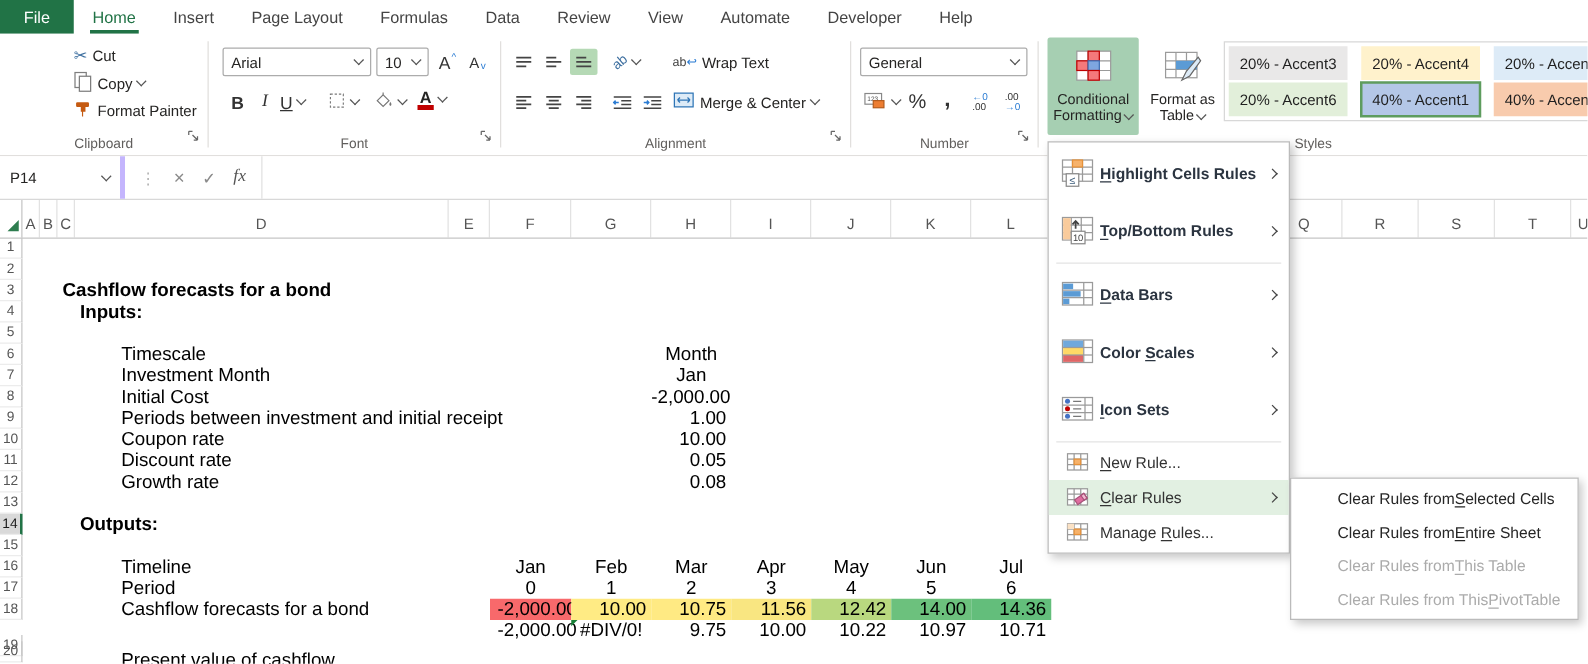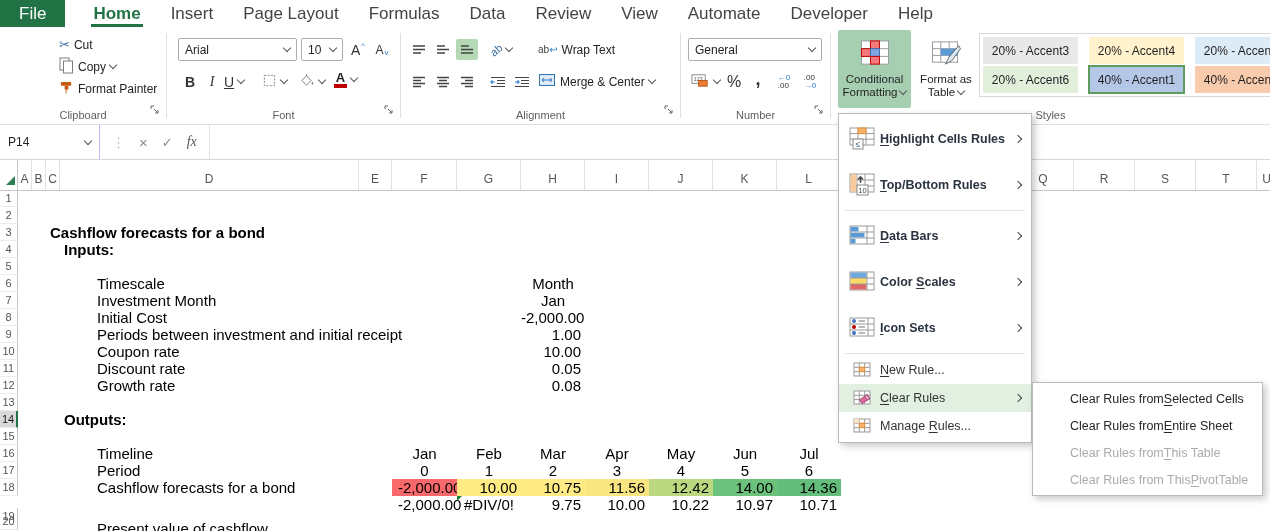--- a/index.html
+++ b/index.html
@@ -1,23 +1,23 @@
 <!DOCTYPE html>
 <html style="--green: #217346; --cfbg: #A6CFB2; --mhover: #E2F0E2; --selrow: #D9D9D9; --errgreen: #188038;"><head>
 <meta charset="utf-8">
 <style>
   * { box-sizing: border-box; margin: 0; padding: 0; }
   html,body { width:1270px; height:531px; overflow:hidden; background:#fff;
     font-family:"Liberation Sans", sans-serif; color:#252423; position:relative; }
 
   
   .tabbar { position:absolute; top:0; left:0; right:0; height:27px; display:flex; background:#fff; }
-  .tab { padding:0 15px; display:flex; align-items:center; font-size:17px; color:#444; position:relative; cursor:default; }
+  .tab { padding:0 15px; display:flex; align-items:center; font-size:13px; color:#444; position:relative; cursor:default; }
   .tab.file { background:var(--green); color:#fff; padding:0 19px; }
-  .tab.selected { color:var(--green); font-weight:700;margin-left:13px; }
+  .tab.selected { color:var(--green); font-weight:400; }
   .tab.selected::after { content:""; position:absolute; left:13px; right:13px; bottom:0; height:3px; background:var(--green); }
 
   
   .ribbon { position:absolute; top:27px; left:0; right:0; height:98px; background:#fff; border-bottom:1px solid #E1DFDD; }
   .group { position:absolute; top:0; bottom:0; }
   .grp-label { position:absolute; bottom:3px; left:0; right:0; text-align:center; font-size:11px; color:#605E5C; }
   .launcher { position:absolute; bottom:5px; right:6px; }
   .gsep { position:absolute; top:6px; bottom:6px; width:1px; background:#E1DFDD; }
   .bigbtn { position:absolute; display:flex; flex-direction:column; align-items:center; justify-content:flex-start; font-size:11.5px; line-height:13px; text-align:center; border-radius:2px; }
   .bigbtn .blabel { margin-top:2px; }
@@ -35,21 +35,21 @@
   .dec2 .blue { color:#2B7CD3; }
   .cfbtn { background:var(--cfbg); }
 
   
   .gallery { position:absolute; left:148px; top:6px; display:grid; grid-template-columns:repeat(3,95px); grid-auto-rows:27px; gap:2px 11px; padding:3px; border:1px solid #D8D8D8; background:#fff; width:330px; overflow:hidden; }
   .gcell { display:flex; align-items:center; justify-content:center; font-size:12px; color:#1f1f1f; white-space:nowrap; }
   .gcell.gsel { outline:2px solid #5E9C5E; outline-offset:-1px; }
 
   
   .fbar { position:absolute; top:125px; left:0; right:0; height:35px; background:#fff; border-bottom:1px solid #D8D8D8; display:flex; align-items:stretch; }
-  .namebox { width:100px; border-right:1px solid #c4b5fd; display:flex; align-items:center; justify-content:space-between; padding:0 8px; font-size:12px; }
+  .namebox { width:100px; border-right:4px solid #c4b5fd; display:flex; align-items:center; justify-content:space-between; padding:0 8px; font-size:12px; }
   .fbtns { display:flex; align-items:center; gap:14px; padding:0 12px; color:#8a8a8a; font-size:13px; }
   .fxin { flex:1; border-left:1px solid #E1E1E1; }
 
   
   #sheet { position:absolute; top:160px; left:0; right:0; bottom:0; background:#fff; }
   .ch { position:absolute; top:0; height:30px; display:flex; align-items:flex-end; justify-content:center; padding-bottom:4px; font-size:12px; color:#555; border-right:1px solid #E2E2E2; }
   #colhdr-line { position:absolute; top:30px; left:0; right:0; height:1px; background:#C6C6C6; }
   .corner { position:absolute; top:0; left:0; width:18px; height:30px; border-right:1px solid #C6C6C6; }
   .corner .tri { position:absolute; right:2px; bottom:5px; width:0; height:0; border-bottom:9px solid #2E7D4F; border-left:9px solid transparent; }
   .rh { position:absolute; left:0; width:18px; height:17px; display:flex; align-items:center; justify-content:center; font-size:11px; color:#555; border-bottom:1px solid #ECECEC; border-right:1px solid #C6C6C6; }

